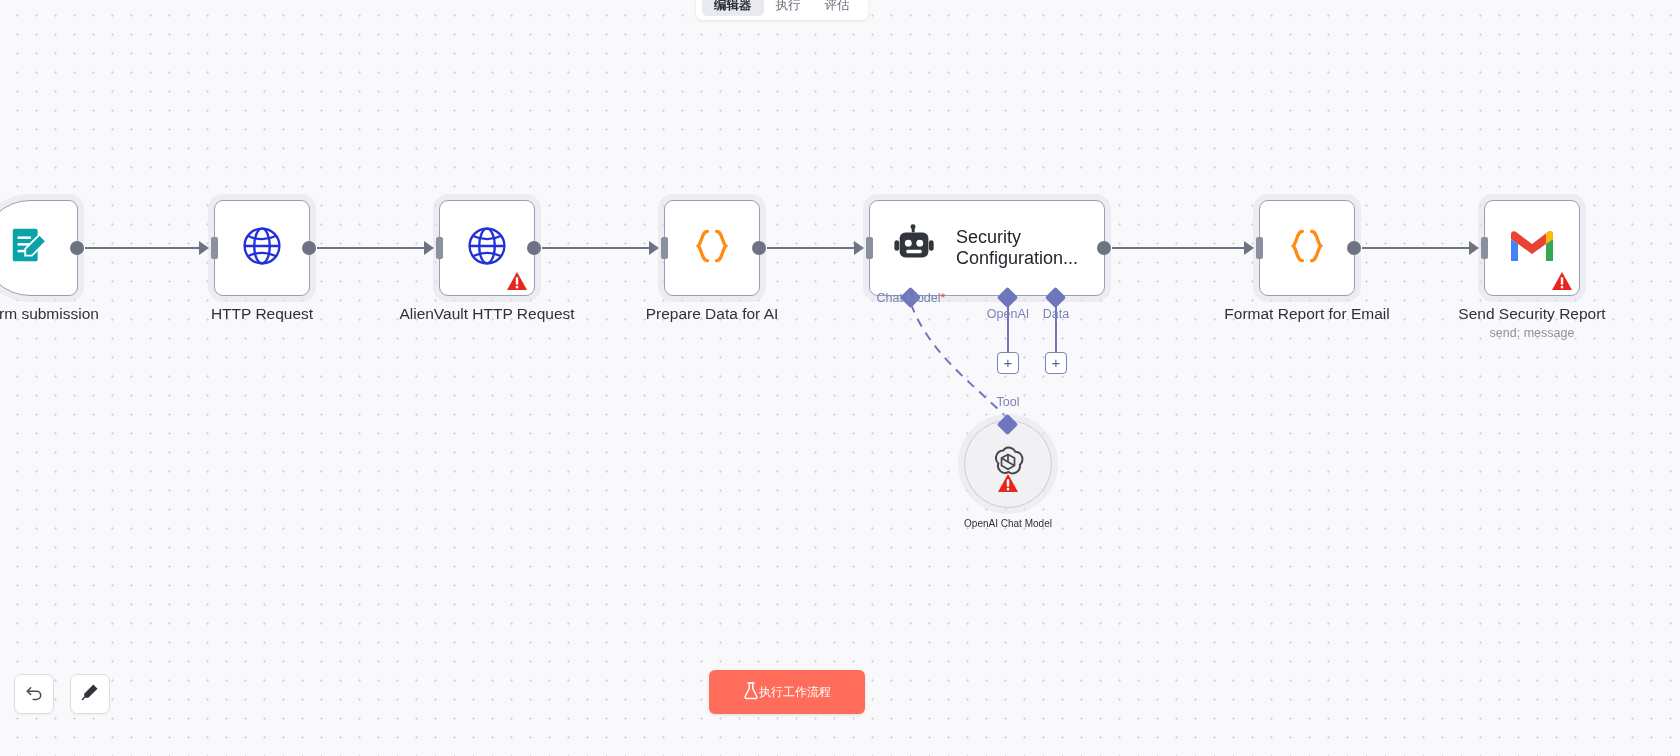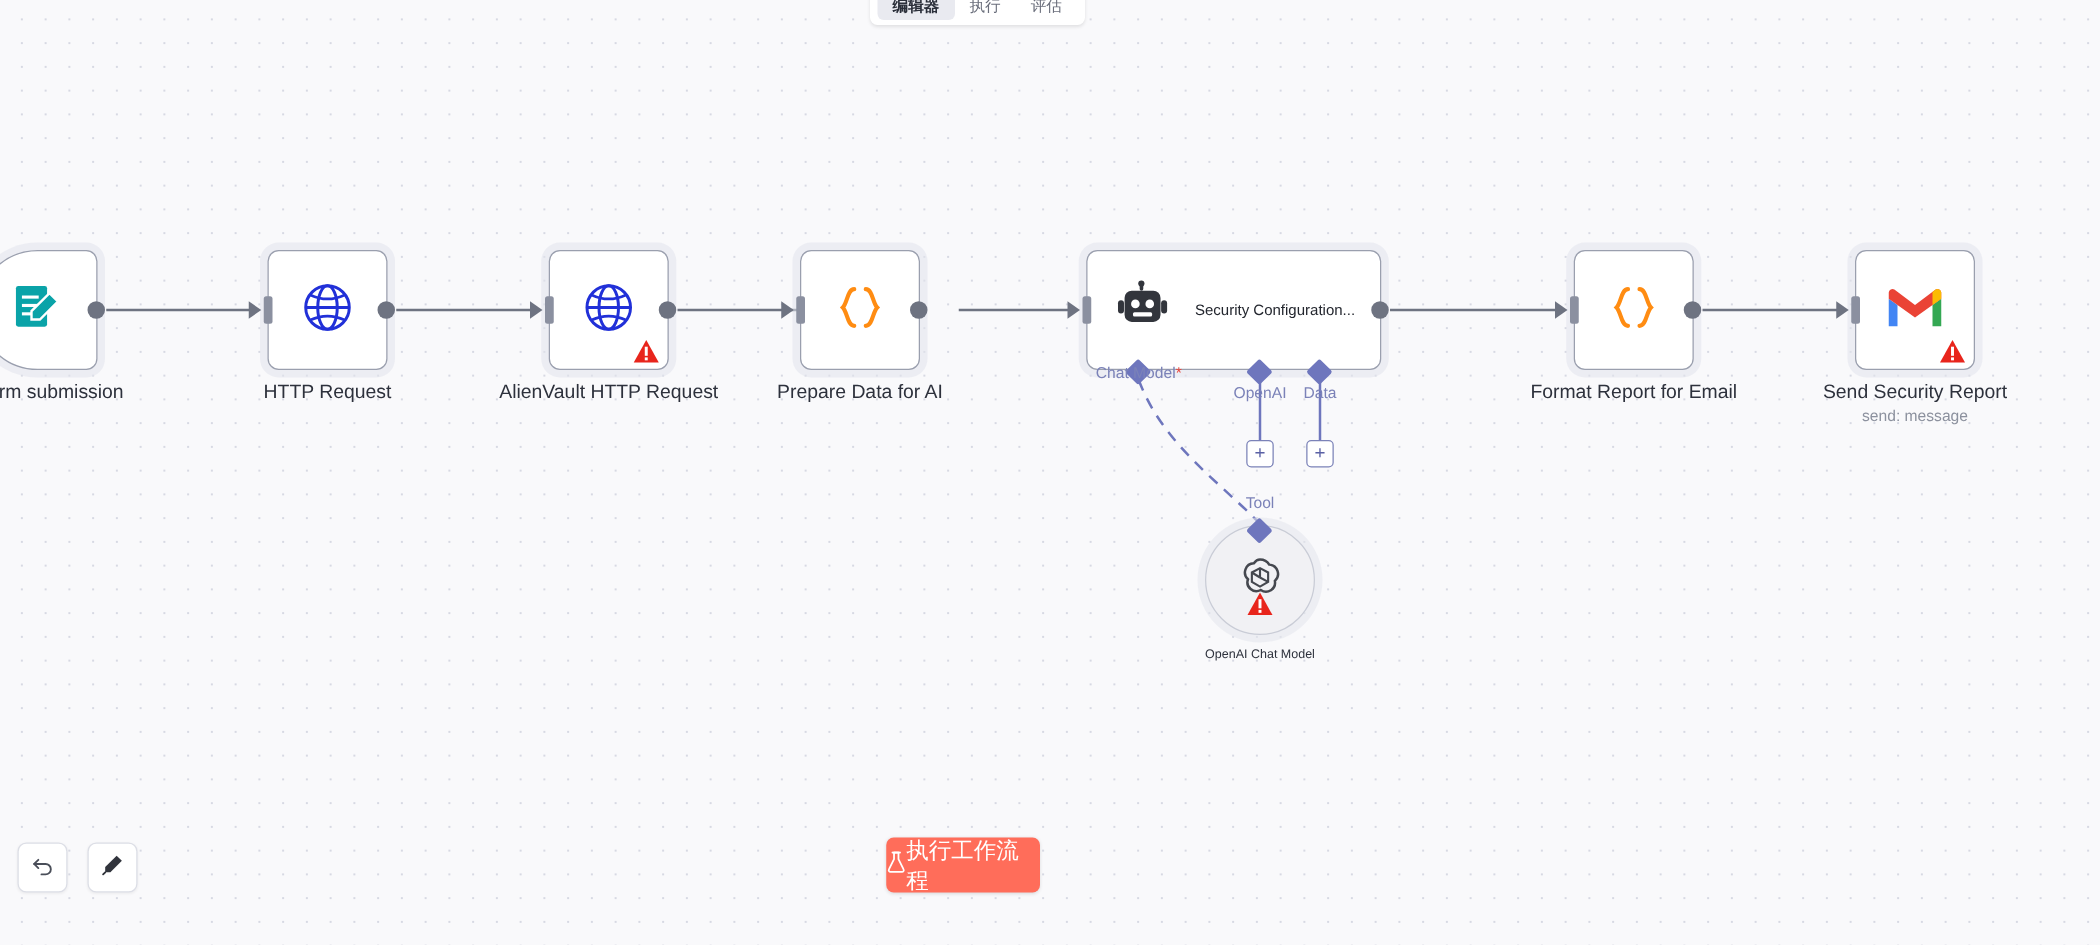--- a/index.html
+++ b/index.html
@@ -86,21 +86,21 @@
   }
 
   
   .node.agent .box {
     width: 236px; height: 96px;
     justify-content: flex-start;
     padding-left: 22px;
     gap: 18px;
   }
   .agent-title {
-    font-size: 12px;
+    font-size: 18px;
     color: #23262e;
     line-height: 21px;
     max-width: 132px;
     word-break: break-word;
   }
 
   
   .out-dot {
     position:absolute;
     width: 14px; height: 14px;
@@ -198,25 +198,25 @@
     border: 1px solid #dcdee6;
     border-radius: 7px;
     display:flex; align-items:center; justify-content:center;
     box-shadow: 0 1px 2px rgba(0,0,0,.05);
   }
 
   
   .exec-btn {
     position: absolute;
     left: 709px; bottom: 42px;
-    width: 123px; height: 44px;
+    width: 156px; height: 44px;
     background: #ff6d5a;
     border-radius: 6px;
     color: #ffffff;
-    font-size: 18px;
+    font-size: 12px;
     display:flex; align-items:center; justify-content:center;
     gap: 0;
     box-shadow: 0 1px 3px rgba(0,0,0,.12);
     z-index: 30;
   }
 </style>
 </head>
 <body>
 
 <div id="canvas">
@@ -294,21 +294,21 @@
           <line x1="5" y1="24" x2="43" y2="24" stroke="#2130d8" stroke-width="2.6"></line>
           <path d="M9 13 Q24 20 39 13" fill="none" stroke="#2130d8" stroke-width="2.4"></path>
           <path d="M9 35 Q24 28 39 35" fill="none" stroke="#2130d8" stroke-width="2.4"></path>
         </svg>
       </span>
       <div class="out-dot"></div>
     </div>
     <div class="label">HTTP Request</div>
   </div>
 
-  <div class="node" style="left:640px; top:200px;">
+  <div class="node" style="left:664px; top:200px;">
     <div class="box">
       <div class="in-arrow"></div>
       <div class="in-port"></div>
       <span>
         <svg width="44" height="44" viewBox="0 0 48 48">
           <path d="M19 8 C13 8 13 20 9 24 C13 28 13 40 19 40" fill="none" stroke="#ff8c12" stroke-width="3.6" stroke-linecap="round"></path>
           <path d="M29 8 C35 8 35 20 39 24 C35 28 35 40 29 40" fill="none" stroke="#ff8c12" stroke-width="3.6" stroke-linecap="round"></path>
         </svg>
       </span>
       <div class="out-dot"></div>

